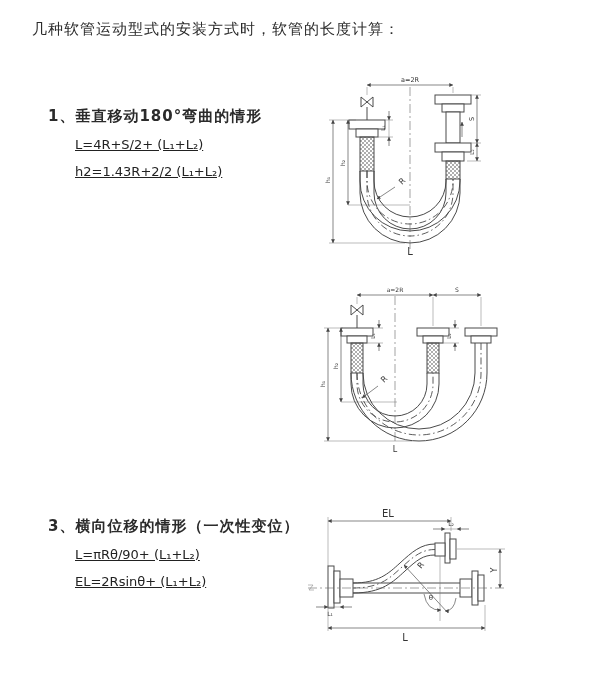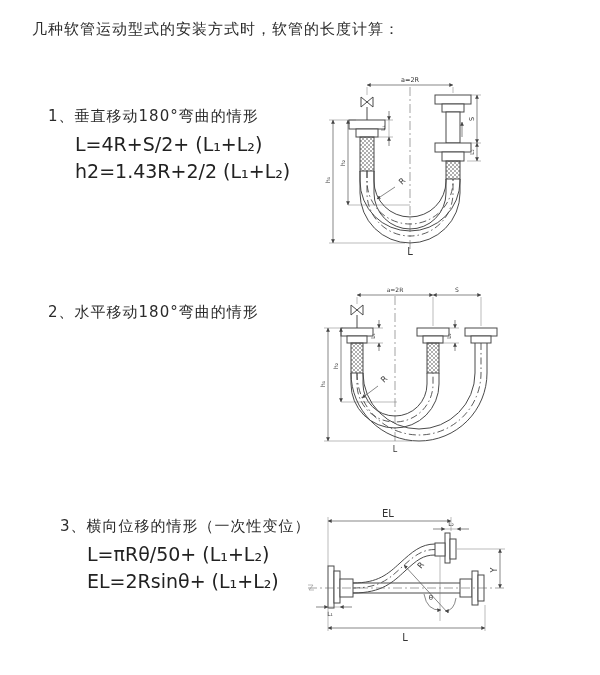--- a/index.html
+++ b/index.html
@@ -1,23 +1,23 @@
 <!DOCTYPE html>
 <html><head>
 <meta charset="utf-8">
 <style>
   html,body{margin:0;padding:0;}
   body{width:600px;height:675px;background:#fff;position:relative;overflow:hidden;
        font-family:"DejaVu Sans","Liberation Sans",sans-serif;color:#2b2b2b;}
   .abs{position:absolute;}
   .doc-title{left:32px;top:20px;font-size:15px;font-weight:normal;letter-spacing:1px;}
   .section{width:290px;}
-  .sec-heading{font-size:15px;font-weight:normal;letter-spacing:1px;margin-bottom:5px;}
+  .sec-heading{font-size:15px;font-weight:bold;letter-spacing:1px;margin-bottom:5px;}
   .formulas{margin-left:27px;}
-  .formula{font-size:19px;line-height:27px;white-space:nowrap;color:#222;}
+  .formula{font-size:13px;line-height:27px;white-space:nowrap;color:#222;text-decoration:underline;}
   svg{position:absolute;overflow:visible;}
   svg text{font-family:"DejaVu Sans","Liberation Sans",sans-serif;fill:#333;}
   .geo{stroke:#4a4a4a;fill:none;stroke-width:1;}
   .geof{stroke:#4a4a4a;fill:#fff;stroke-width:1;}
   .dim{stroke:#555;fill:none;stroke-width:0.7;}
   .thin{stroke:#777;fill:none;stroke-width:0.5;}
   .cl{stroke:#666;fill:none;stroke-width:0.6;stroke-dasharray:9 3 2 3;}
   .hd{stroke:#4a4a4a;fill:none;stroke-width:0.9;stroke-dasharray:7 3 1.5 3;}
 </style>
 </head>
@@ -27,27 +27,26 @@
 
 <div class="abs section" style="left:48px;top:107px;">
   <div class="sec-heading">1、垂直移动180°弯曲的情形</div>
   <div class="formulas">
     <div class="formula">L=4R+S/2+ (L₁+L₂)</div>
     <div class="formula">h2=1.43R+2/2 (L₁+L₂)</div>
   </div>
 </div>
 
 <div class="abs section" style="left:48px;top:303px;">
-  <div class="sec-heading">2、水平移动180°弯曲的情形</div>
 </div>
 
-<div class="abs section" style="left:60px;top:517px;">
+<div class="abs section" style="left:48px;top:517px;">
   <div class="sec-heading">3、横向位移的情形（一次性变位）</div>
   <div class="formulas">
-    <div class="formula">L=πRθ/50+ (L₁+L₂)</div>
+    <div class="formula">L=πRθ/90+ (L₁+L₂)</div>
     <div class="formula">EL=2Rsinθ+ (L₁+L₂)</div>
   </div>
 </div>
 
 <svg style="left:315px;top:75px;" width="272" height="182" viewBox="0 0 272 182">
   <defs>
     <pattern id="br" width="4" height="4" patternUnits="userSpaceOnUse">
       <path d="M0,4 L4,0 M0,0 L4,4" stroke="#6a6a6a" stroke-width="0.55" fill="none"></path>
     </pattern>
     <marker id="ar" viewBox="0 0 10 10" refX="9.5" refY="5" markerWidth="5.5" markerHeight="5.5" orient="auto-start-reverse">

